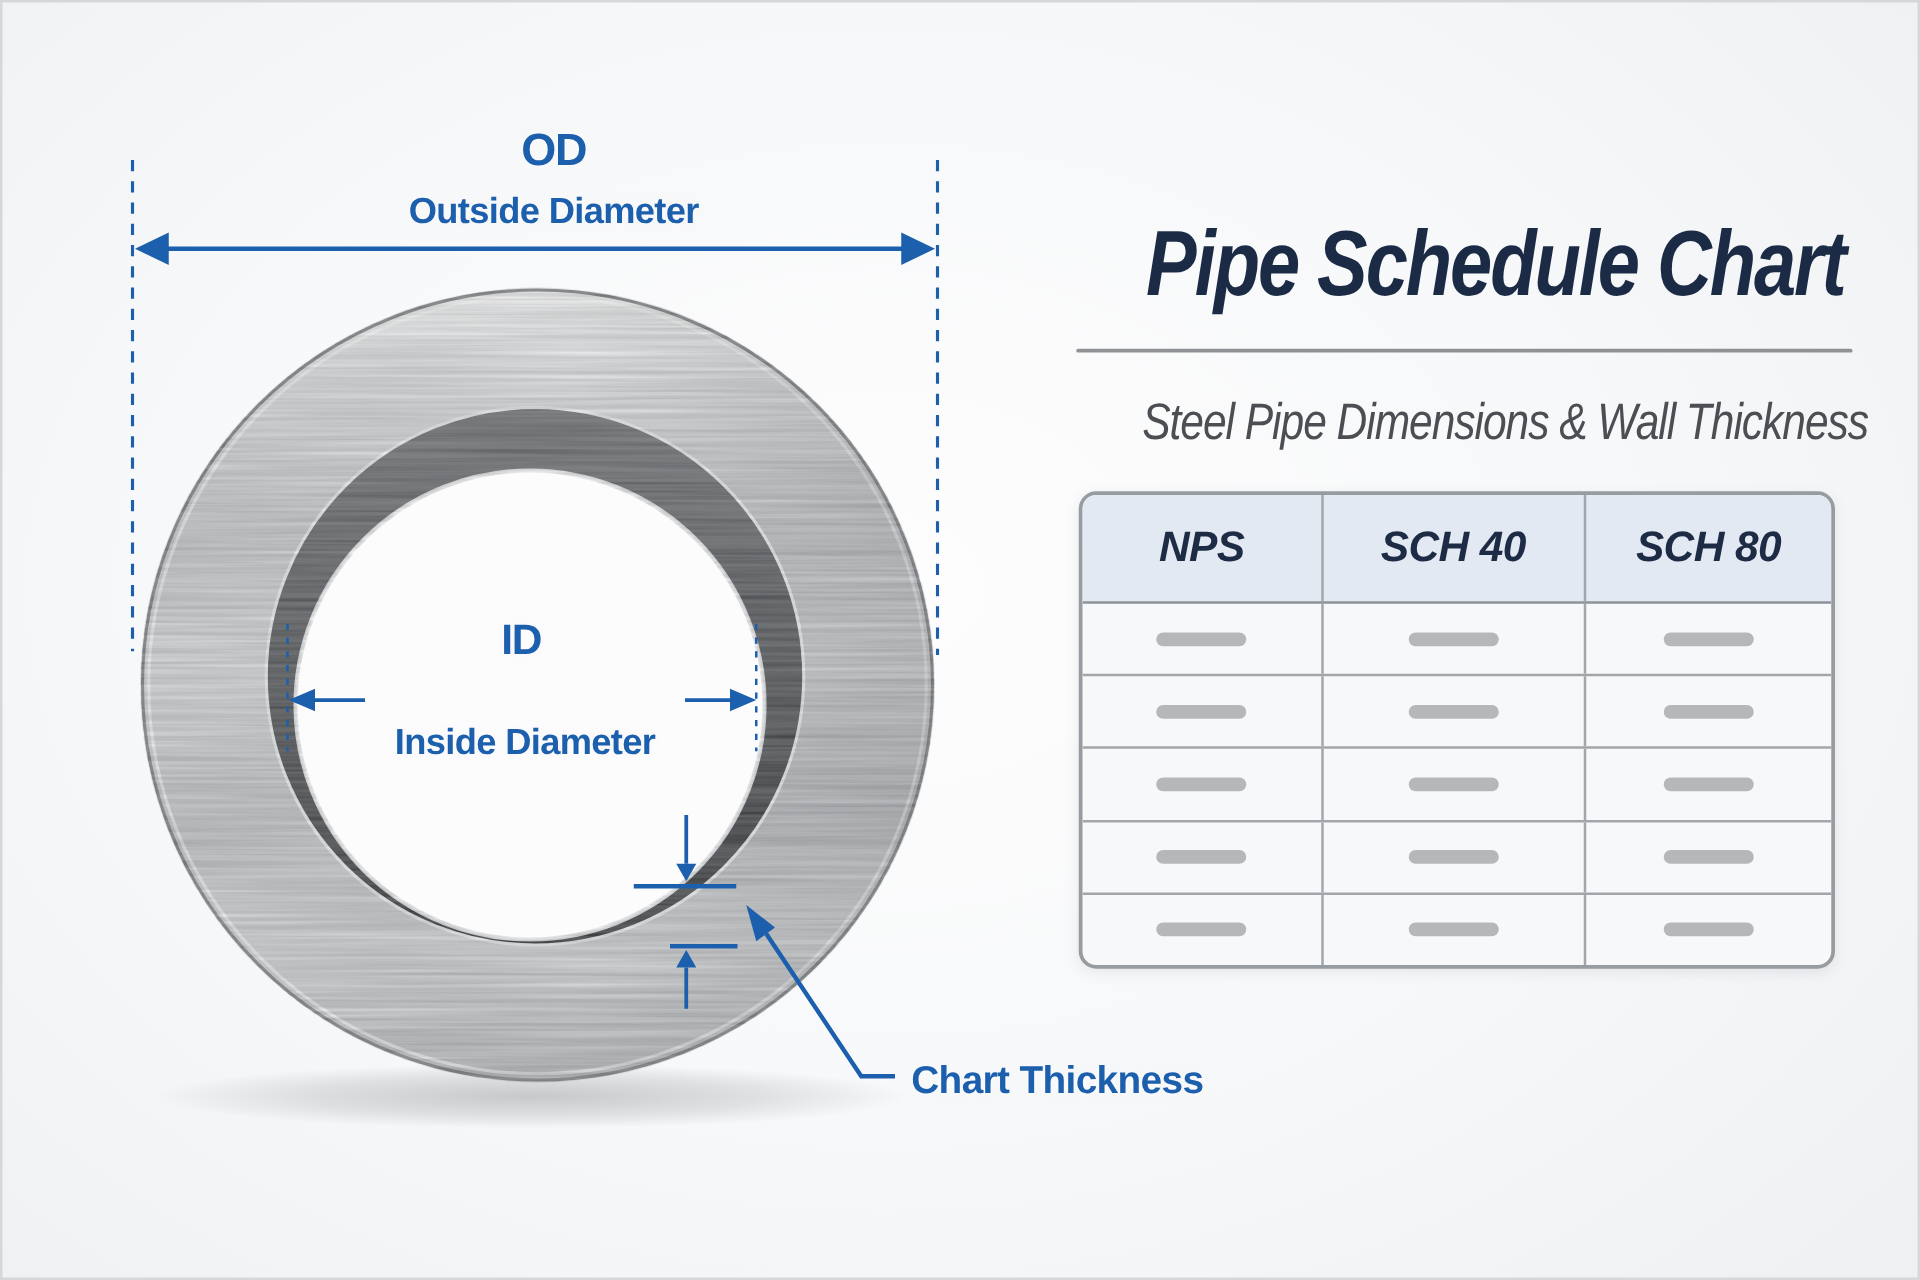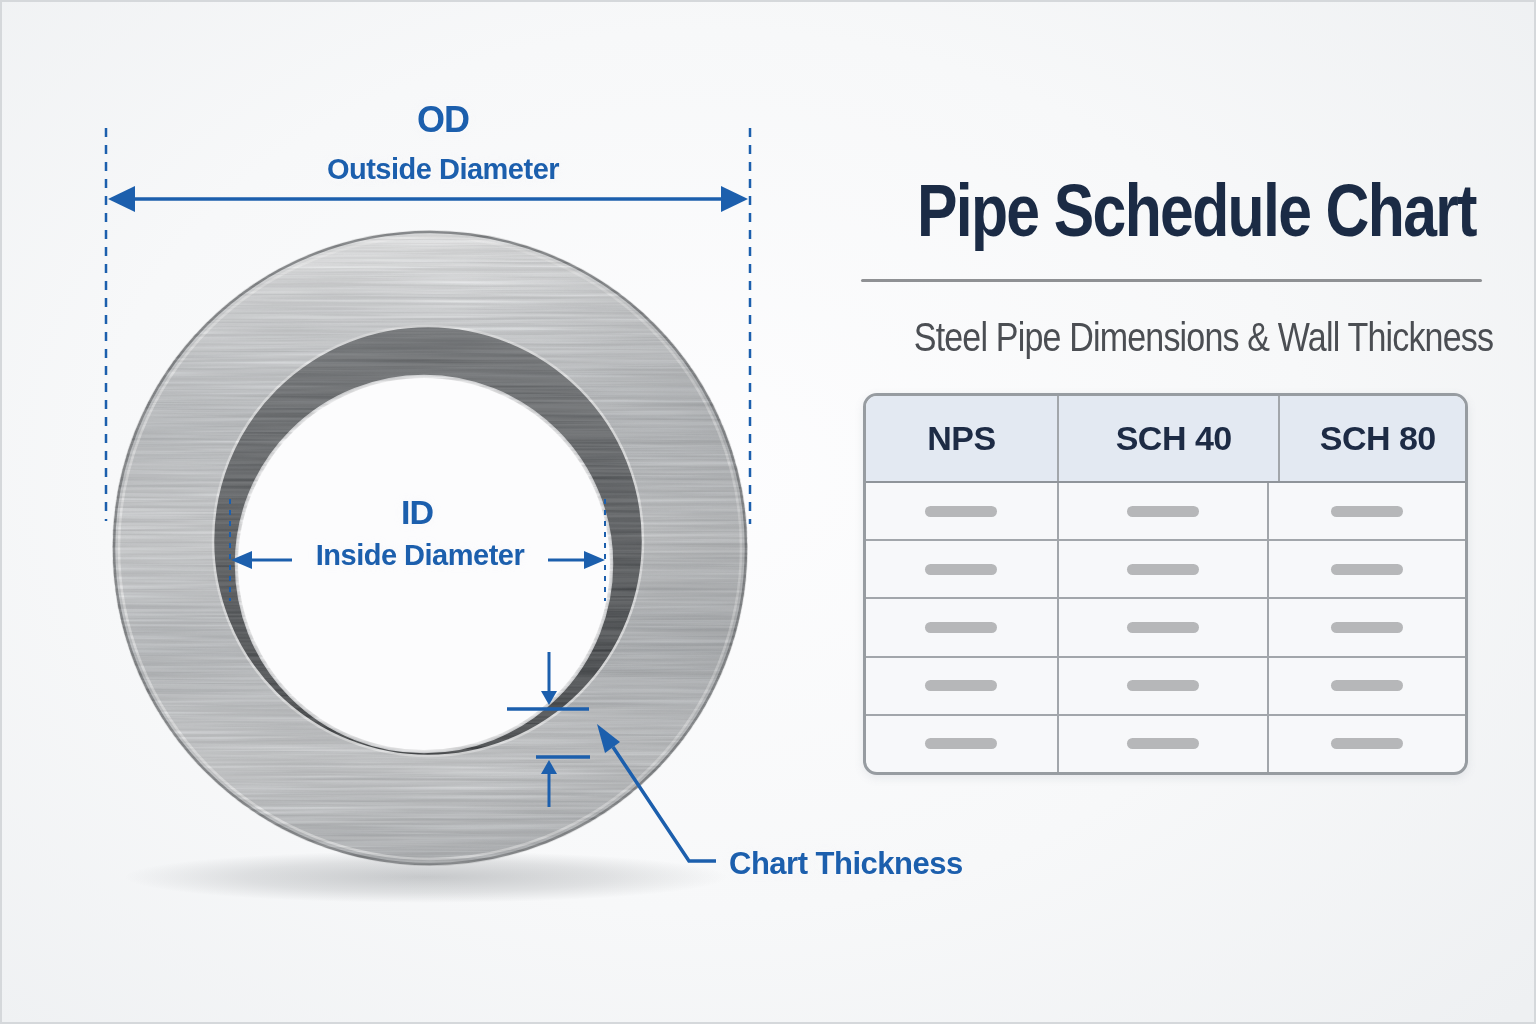--- a/index.html
+++ b/index.html
@@ -15,25 +15,25 @@
   }
   .pipe-svg { position:absolute; left:0; top:0; }
 
   
   .dim { position:absolute; color:#1c5fad; white-space:nowrap; line-height:1;
          text-shadow:0 1px 4px rgba(250,250,252,.95), 0 0 10px rgba(250,250,252,.85); }
   .dim.centered { transform:translateX(-50%); }
   .od-abbr  { left:443px; top:102px; font-size:36px; font-weight:700; letter-spacing:-1px; }
   .od-sub   { left:443px; top:155px; font-size:29px; font-weight:600; letter-spacing:-0.5px; }
   .id-abbr  { left:417px; top:495px; font-size:34px; font-weight:700; letter-spacing:-1px; }
-  .id-sub   { left:420px; top:541px; font-size:29px; font-weight:600; letter-spacing:-0.5px; }
+  .id-sub   { left:420px; top:580px; font-size:29px; font-weight:600; letter-spacing:-0.5px; }
   .wall-lbl { left:729px; top:848px; font-size:31px; font-weight:700; letter-spacing:-0.5px; }
 
   
-  .rcol { position:absolute; left:861px; top:0; width:621px; height:780px; }
+  .rcol { position:absolute; left:861px; top:0; width:621px; height:780px;font-style:italic; }
   .rcol .title {
     position:absolute; left:0; right:0; top:174px;
     text-align:center; white-space:nowrap;
     font-size:74px; font-weight:700; letter-spacing:-2px; line-height:1;
     color:#1b2b45; transform:scaleX(0.82); transform-origin:50% 50%;
   }
   .rcol .divider {
     position:absolute; left:0; top:279px; width:621px; height:3px;
     background:#8f9194; border-radius:2px;
   }
@@ -44,21 +44,21 @@
     color:#4b4e53; transform:scaleX(0.83); transform-origin:50% 50%;
   }
   .sched-table {
     position:absolute; left:2px; top:393px; width:605px; height:382px;
     background:#f7f8fa;
     border:3px solid #979ca1; border-radius:14px; overflow:hidden;
     box-shadow:0 3px 10px rgba(110,118,128,.12);
     display:flex; flex-direction:column;
   }
   .t-row { display:flex; flex:1 1 0; }
-  .t-row.header { flex:0 0 87px; background:#e3e9f2;gap:11px; }
+  .t-row.header { flex:0 0 87px; background:#e3e9f2; }
   .t-row:not(:last-child) { border-bottom:2px solid #a2a6ab; }
   .t-row.header { border-bottom:2px solid #8f949a; }
   .t-cell { display:flex; align-items:center; justify-content:center; }
   .t-cell:nth-child(1) { flex:0 0 32.2%; }
   .t-cell:nth-child(2) { flex:0 0 35.0%; }
   .t-cell:nth-child(3) { flex:1 1 auto; }
   .t-cell:not(:last-child) { border-right:2px solid #a2a6ab; }
   .t-row.header .t-cell {
     font-size:34px; font-weight:700; color:#1d2b45; letter-spacing:-0.5px;
   }

